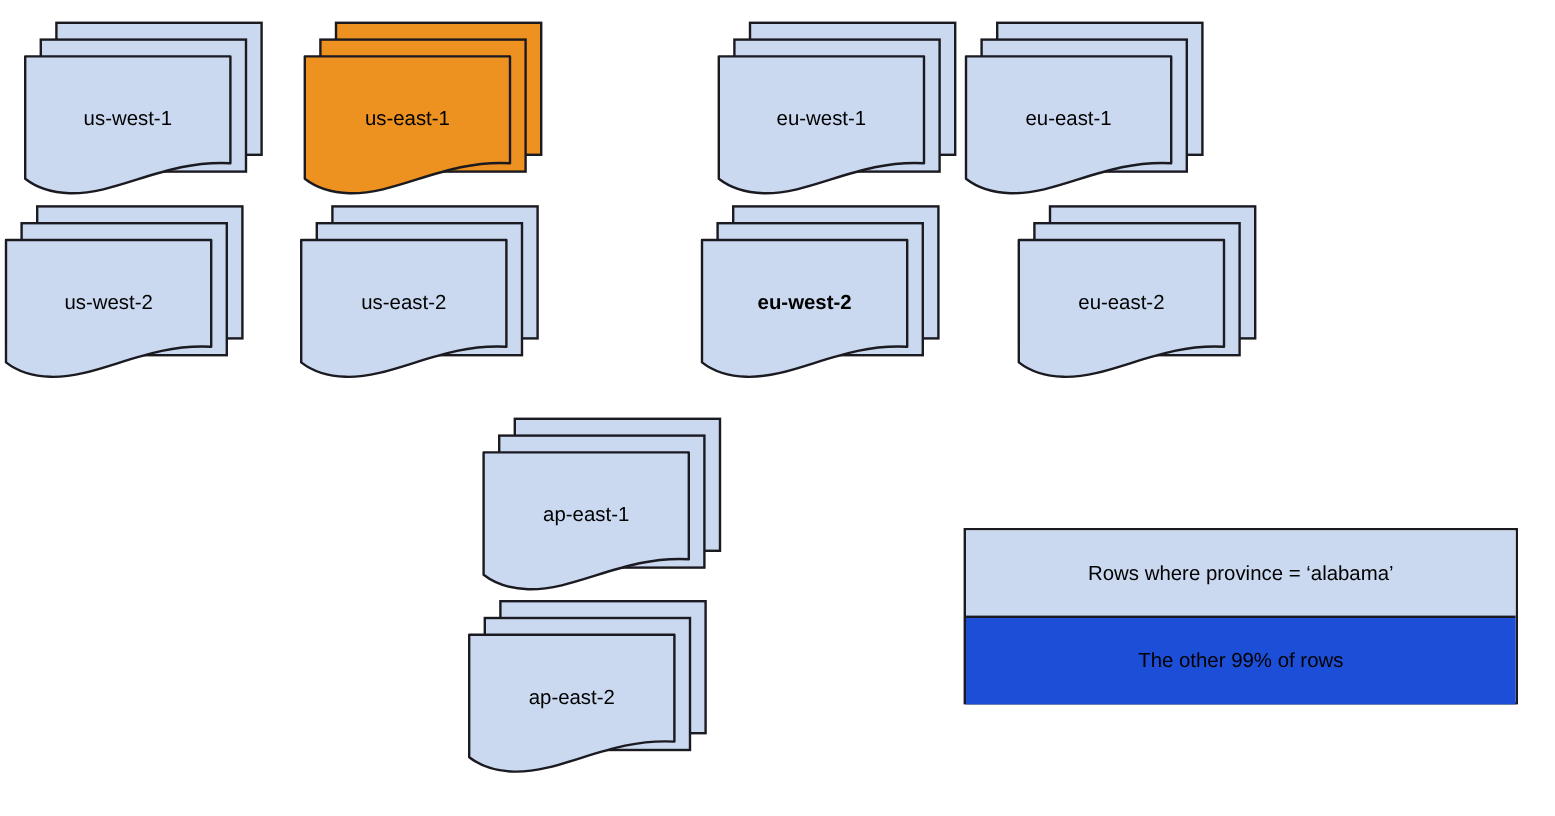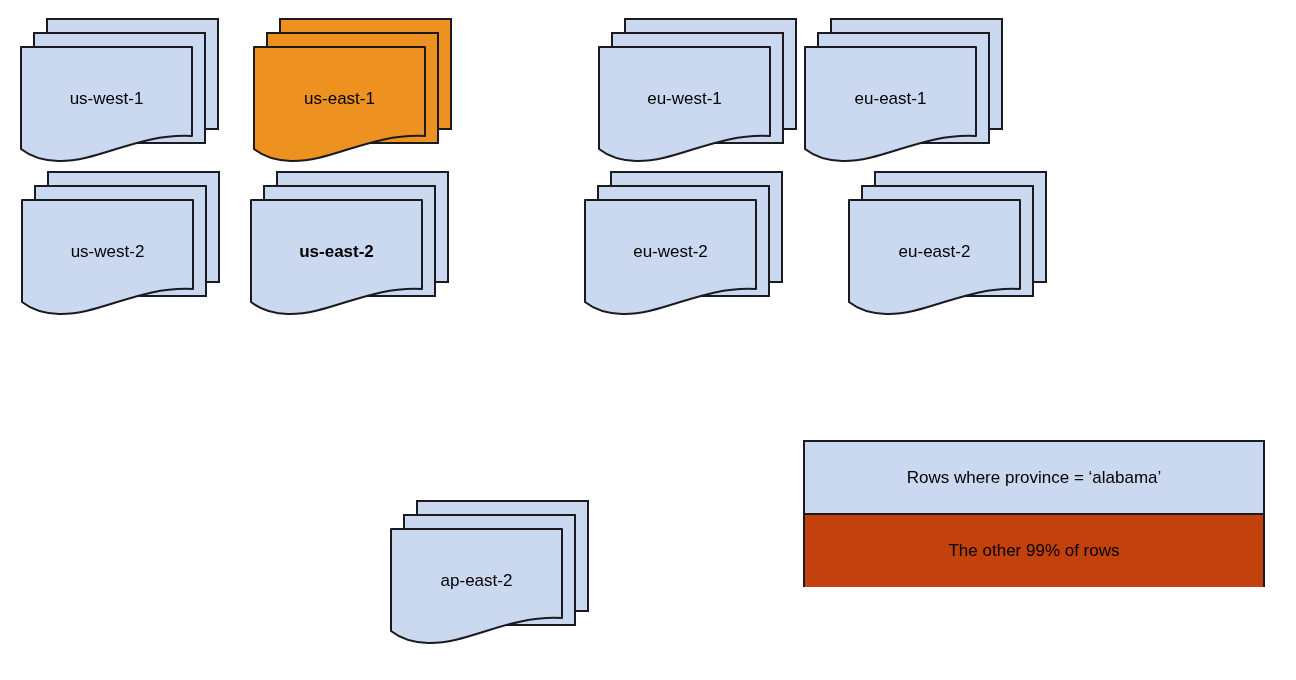--- a/index.html
+++ b/index.html
@@ -106,49 +106,49 @@
         </g>
         <g transform="translate(13,14)">
           <rect x="1" y="1" width="171" height="110" fill="#cad9f0" stroke="#1a1a20" stroke-width="2"></rect>
         </g>
         <g transform="translate(0,28)">
           <path d="M 1 1 L 172 1 L 172 90 C 117.64000000000001 87 79.58 116 38.06 115 C 20.759999999999998 114.5 8.65 109 1 103 Z" fill="#cad9f0" stroke="#1a1a20" stroke-width="2" stroke-linejoin="round"></path>
           <text class="doc-label" x="86.5" y="54">eu-east-1</text>
         </g>
       </svg>
     </div>
-    <div class="stack" style="left: 21px; top: 171px;">
+    <div class="stack" style="left: 4px; top: 171px;">
       <svg width="203" height="150" viewBox="0 0 203 150">
         <g transform="translate(26,0)">
           <rect x="1" y="1" width="171" height="110" fill="#cad9f0" stroke="#1a1a20" stroke-width="2"></rect>
         </g>
         <g transform="translate(13,14)">
           <rect x="1" y="1" width="171" height="110" fill="#cad9f0" stroke="#1a1a20" stroke-width="2"></rect>
         </g>
         <g transform="translate(0,28)">
           <path d="M 1 1 L 172 1 L 172 90 C 117.64000000000001 87 79.58 116 38.06 115 C 20.759999999999998 114.5 8.65 109 1 103 Z" fill="#cad9f0" stroke="#1a1a20" stroke-width="2" stroke-linejoin="round"></path>
           <text class="doc-label" x="86.5" y="54">us-west-2</text>
         </g>
       </svg>
     </div>
-    <div class="stack" style="left: 250px; top: 171px; font-weight: bold;">
+    <div class="stack" style="left: 250px; top: 171px;">
       <svg width="203" height="150" viewBox="0 0 203 150">
         <g transform="translate(26,0)">
           <rect x="1" y="1" width="171" height="110" fill="#cad9f0" stroke="#1a1a20" stroke-width="2"></rect>
         </g>
         <g transform="translate(13,14)">
           <rect x="1" y="1" width="171" height="110" fill="#cad9f0" stroke="#1a1a20" stroke-width="2"></rect>
         </g>
         <g transform="translate(0,28)">
           <path d="M 1 1 L 172 1 L 172 90 C 117.64000000000001 87 79.58 116 38.06 115 C 20.759999999999998 114.5 8.65 109 1 103 Z" fill="#cad9f0" stroke="#1a1a20" stroke-width="2" stroke-linejoin="round"></path>
           <text class="doc-label" x="86.5" y="54">us-east-2</text>
         </g>
       </svg>
     </div>
-    <div class="stack" style="left: 584px; top: 171px;">
+    <div class="stack" style="left: 584px; top: 171px; font-weight: bold;">
       <svg width="203" height="150" viewBox="0 0 203 150">
         <g transform="translate(26,0)">
           <rect x="1" y="1" width="171" height="110" fill="#cad9f0" stroke="#1a1a20" stroke-width="2"></rect>
         </g>
         <g transform="translate(13,14)">
           <rect x="1" y="1" width="171" height="110" fill="#cad9f0" stroke="#1a1a20" stroke-width="2"></rect>
         </g>
         <g transform="translate(0,28)">
           <path d="M 1 1 L 172 1 L 172 90 C 117.64000000000001 87 79.58 116 38.06 115 C 20.759999999999998 114.5 8.65 109 1 103 Z" fill="#cad9f0" stroke="#1a1a20" stroke-width="2" stroke-linejoin="round"></path>
           <text class="doc-label" x="86.5" y="54">eu-west-2</text>
@@ -159,20 +159,34 @@
       <svg width="203" height="150" viewBox="0 0 203 150">
         <g transform="translate(26,0)">
           <rect x="1" y="1" width="171" height="110" fill="#cad9f0" stroke="#1a1a20" stroke-width="2"></rect>
         </g>
         <g transform="translate(13,14)">
           <rect x="1" y="1" width="171" height="110" fill="#cad9f0" stroke="#1a1a20" stroke-width="2"></rect>
         </g>
         <g transform="translate(0,28)">
           <path d="M 1 1 L 172 1 L 172 90 C 117.64000000000001 87 79.58 116 38.06 115 C 20.759999999999998 114.5 8.65 109 1 103 Z" fill="#cad9f0" stroke="#1a1a20" stroke-width="2" stroke-linejoin="round"></path>
           <text class="doc-label" x="86.5" y="54">eu-east-2</text>
+        </g>
+      </svg>
+    </div>
+    <div class="stack" style="left: 402px; top: 348px;">
+      <svg width="203" height="150" viewBox="0 0 203 150">
+        <g transform="translate(26,0)">
+          <rect x="1" y="1" width="171" height="110" fill="#cad9f0" stroke="#1a1a20" stroke-width="2"></rect>
+        </g>
+        <g transform="translate(13,14)">
+          <rect x="1" y="1" width="171" height="110" fill="#cad9f0" stroke="#1a1a20" stroke-width="2"></rect>
+        </g>
+        <g transform="translate(0,28)">
+          <path d="M 1 1 L 172 1 L 172 90 C 117.64000000000001 87 79.58 116 38.06 115 C 20.759999999999998 114.5 8.65 109 1 103 Z" fill="#cad9f0" stroke="#1a1a20" stroke-width="2" stroke-linejoin="round"></path>
+          <text class="doc-label" x="86.5" y="54">ap-east-1</text>
         </g>
       </svg>
     </div>
     <div class="stack" style="left: 390px; top: 500px;">
       <svg width="203" height="150" viewBox="0 0 203 150">
         <g transform="translate(26,0)">
           <rect x="1" y="1" width="171" height="110" fill="#cad9f0" stroke="#1a1a20" stroke-width="2"></rect>
         </g>
         <g transform="translate(13,14)">
           <rect x="1" y="1" width="171" height="110" fill="#cad9f0" stroke="#1a1a20" stroke-width="2"></rect>
@@ -180,17 +194,17 @@
         <g transform="translate(0,28)">
           <path d="M 1 1 L 172 1 L 172 90 C 117.64000000000001 87 79.58 116 38.06 115 C 20.759999999999998 114.5 8.65 109 1 103 Z" fill="#cad9f0" stroke="#1a1a20" stroke-width="2" stroke-linejoin="round"></path>
           <text class="doc-label" x="86.5" y="54">ap-east-2</text>
         </g>
       </svg>
     </div>
     <div class="legend" style="left: 803px; top: 440px; width: 462px; height: 147px; border-color: rgb(26, 26, 32);">
       <div class="legend-row top" style="background: rgb(202, 217, 240); height: 73px; border-bottom-color: rgb(26, 26, 32);">
         <span>Rows where province = ‘alabama’</span>
       </div>
-      <div class="legend-row" style="background: #c2410c; height: 72px; border-bottom-color: rgb(26, 26, 32);">
+      <div class="legend-row" style="background: #1d4ed8; height: 72px; border-bottom-color: rgb(26, 26, 32);">
         <span>The other 99% of rows</span>
       </div>
     </div>
   </div>
 
 </body></html>

